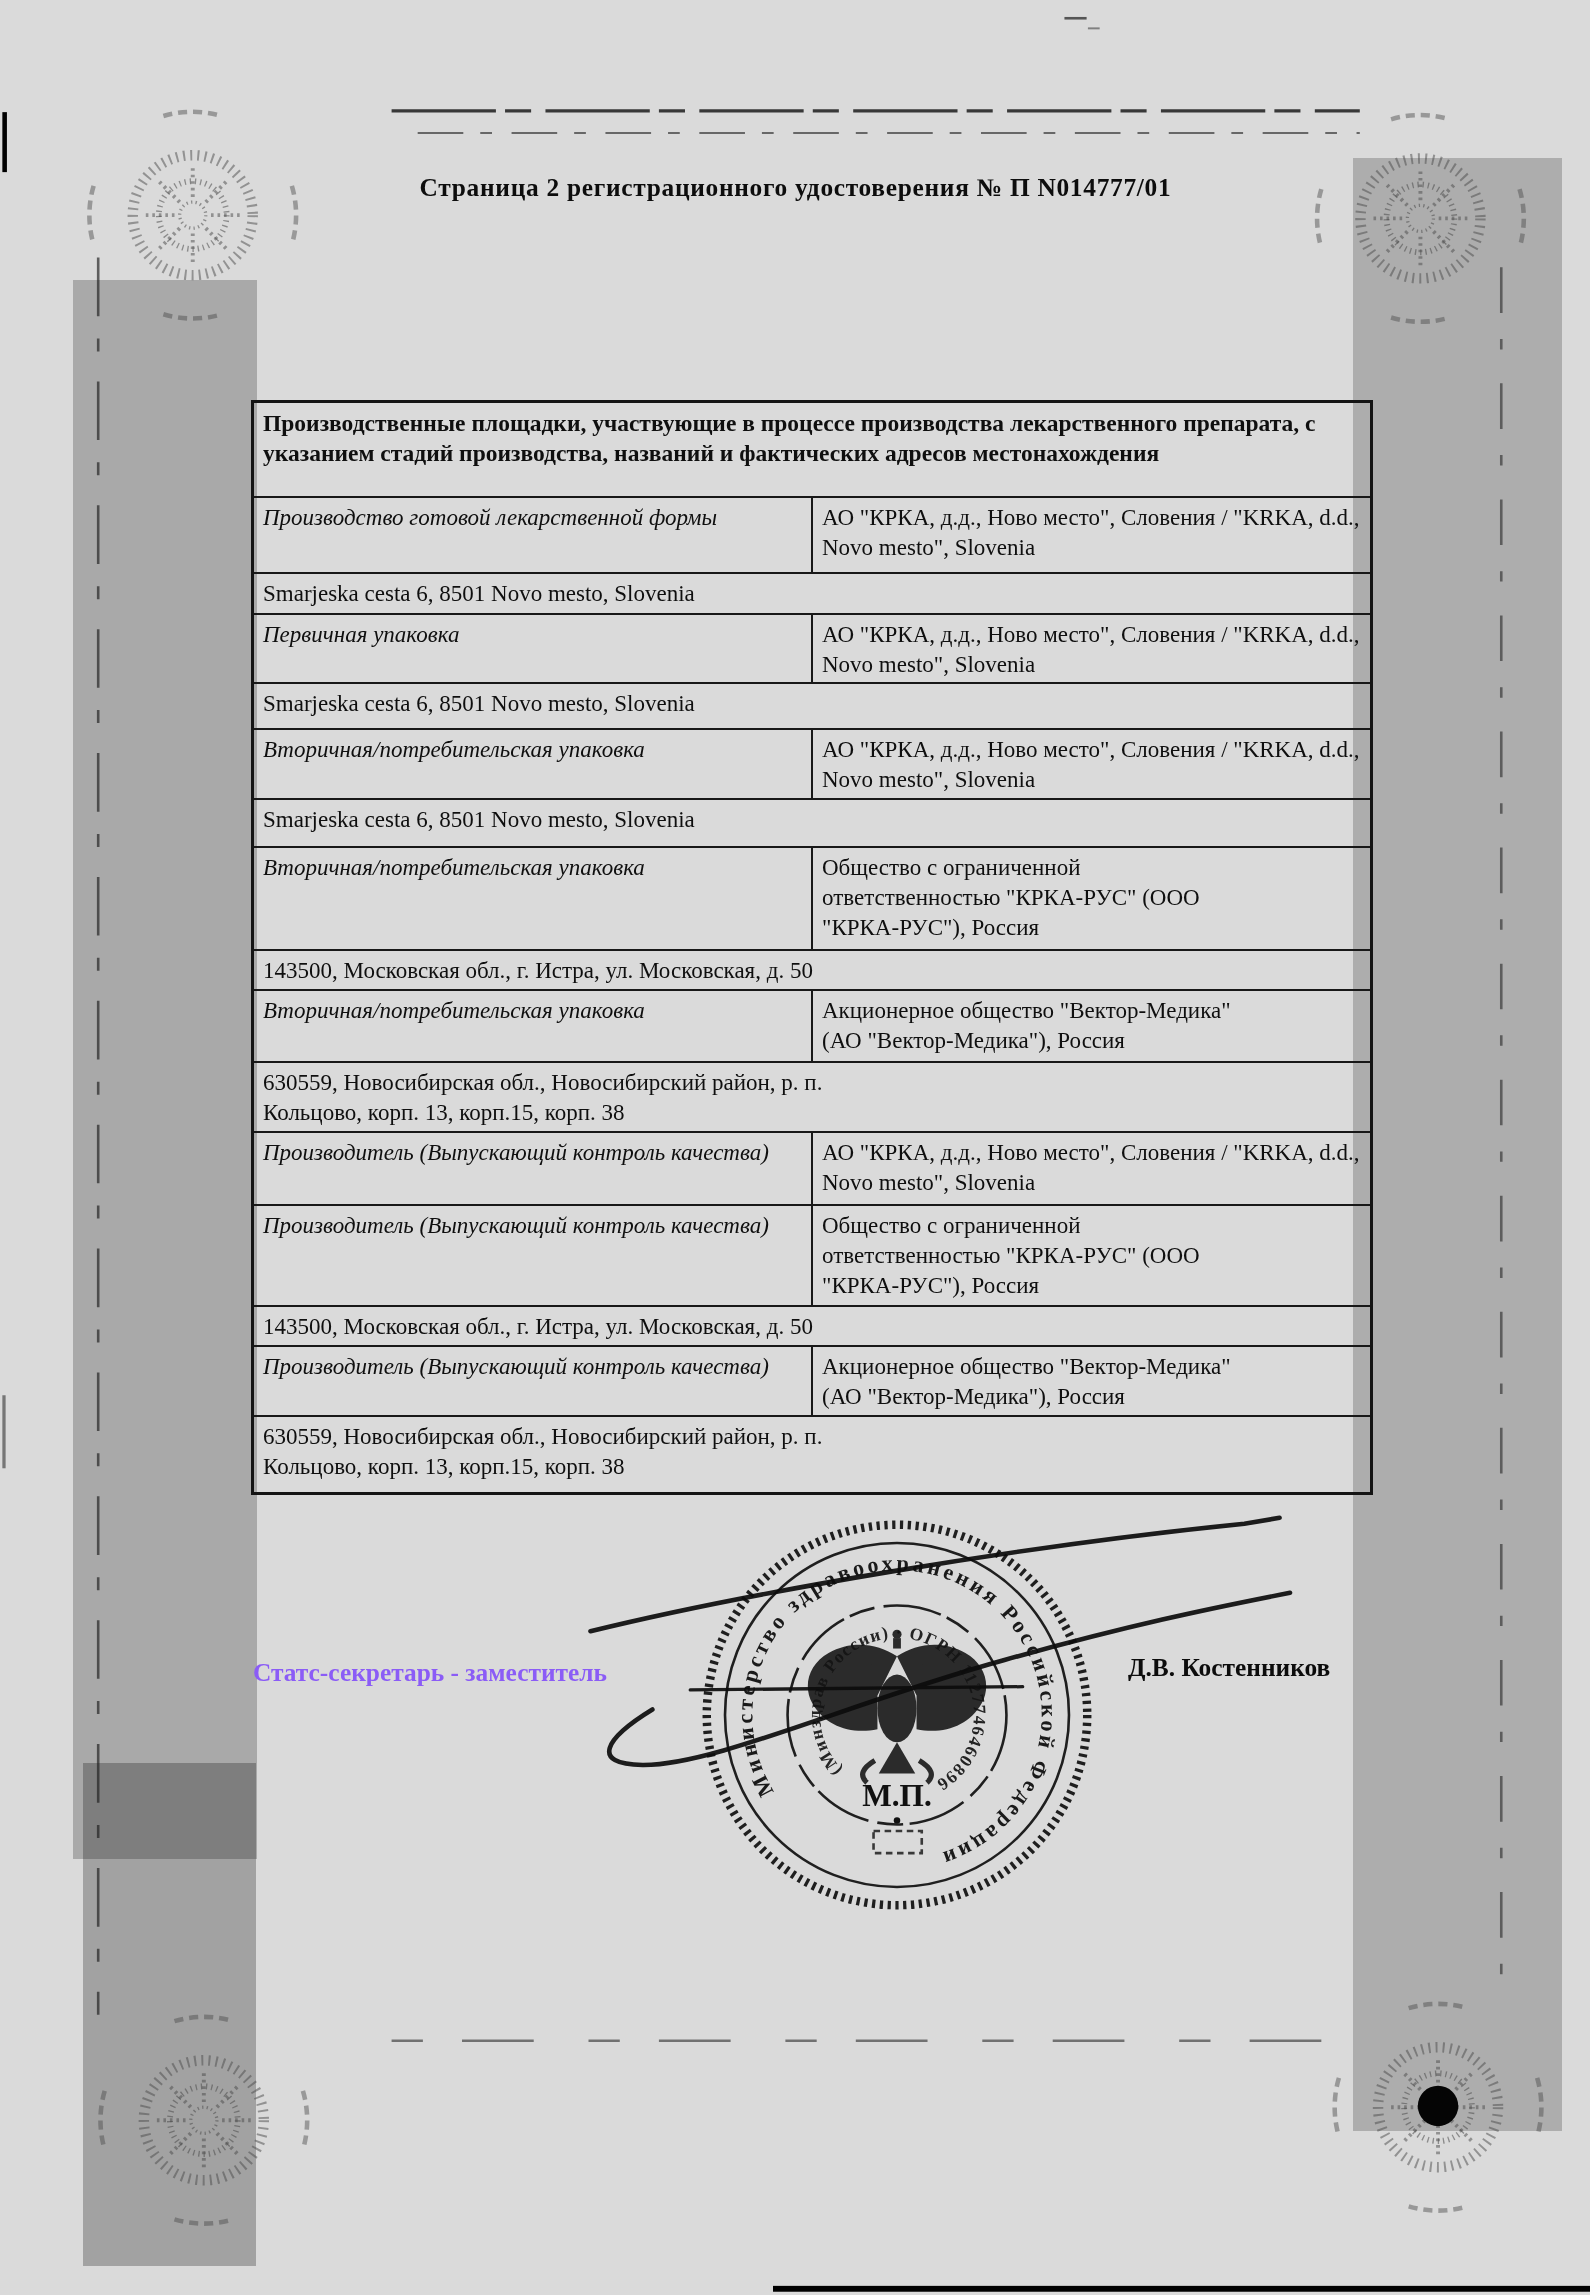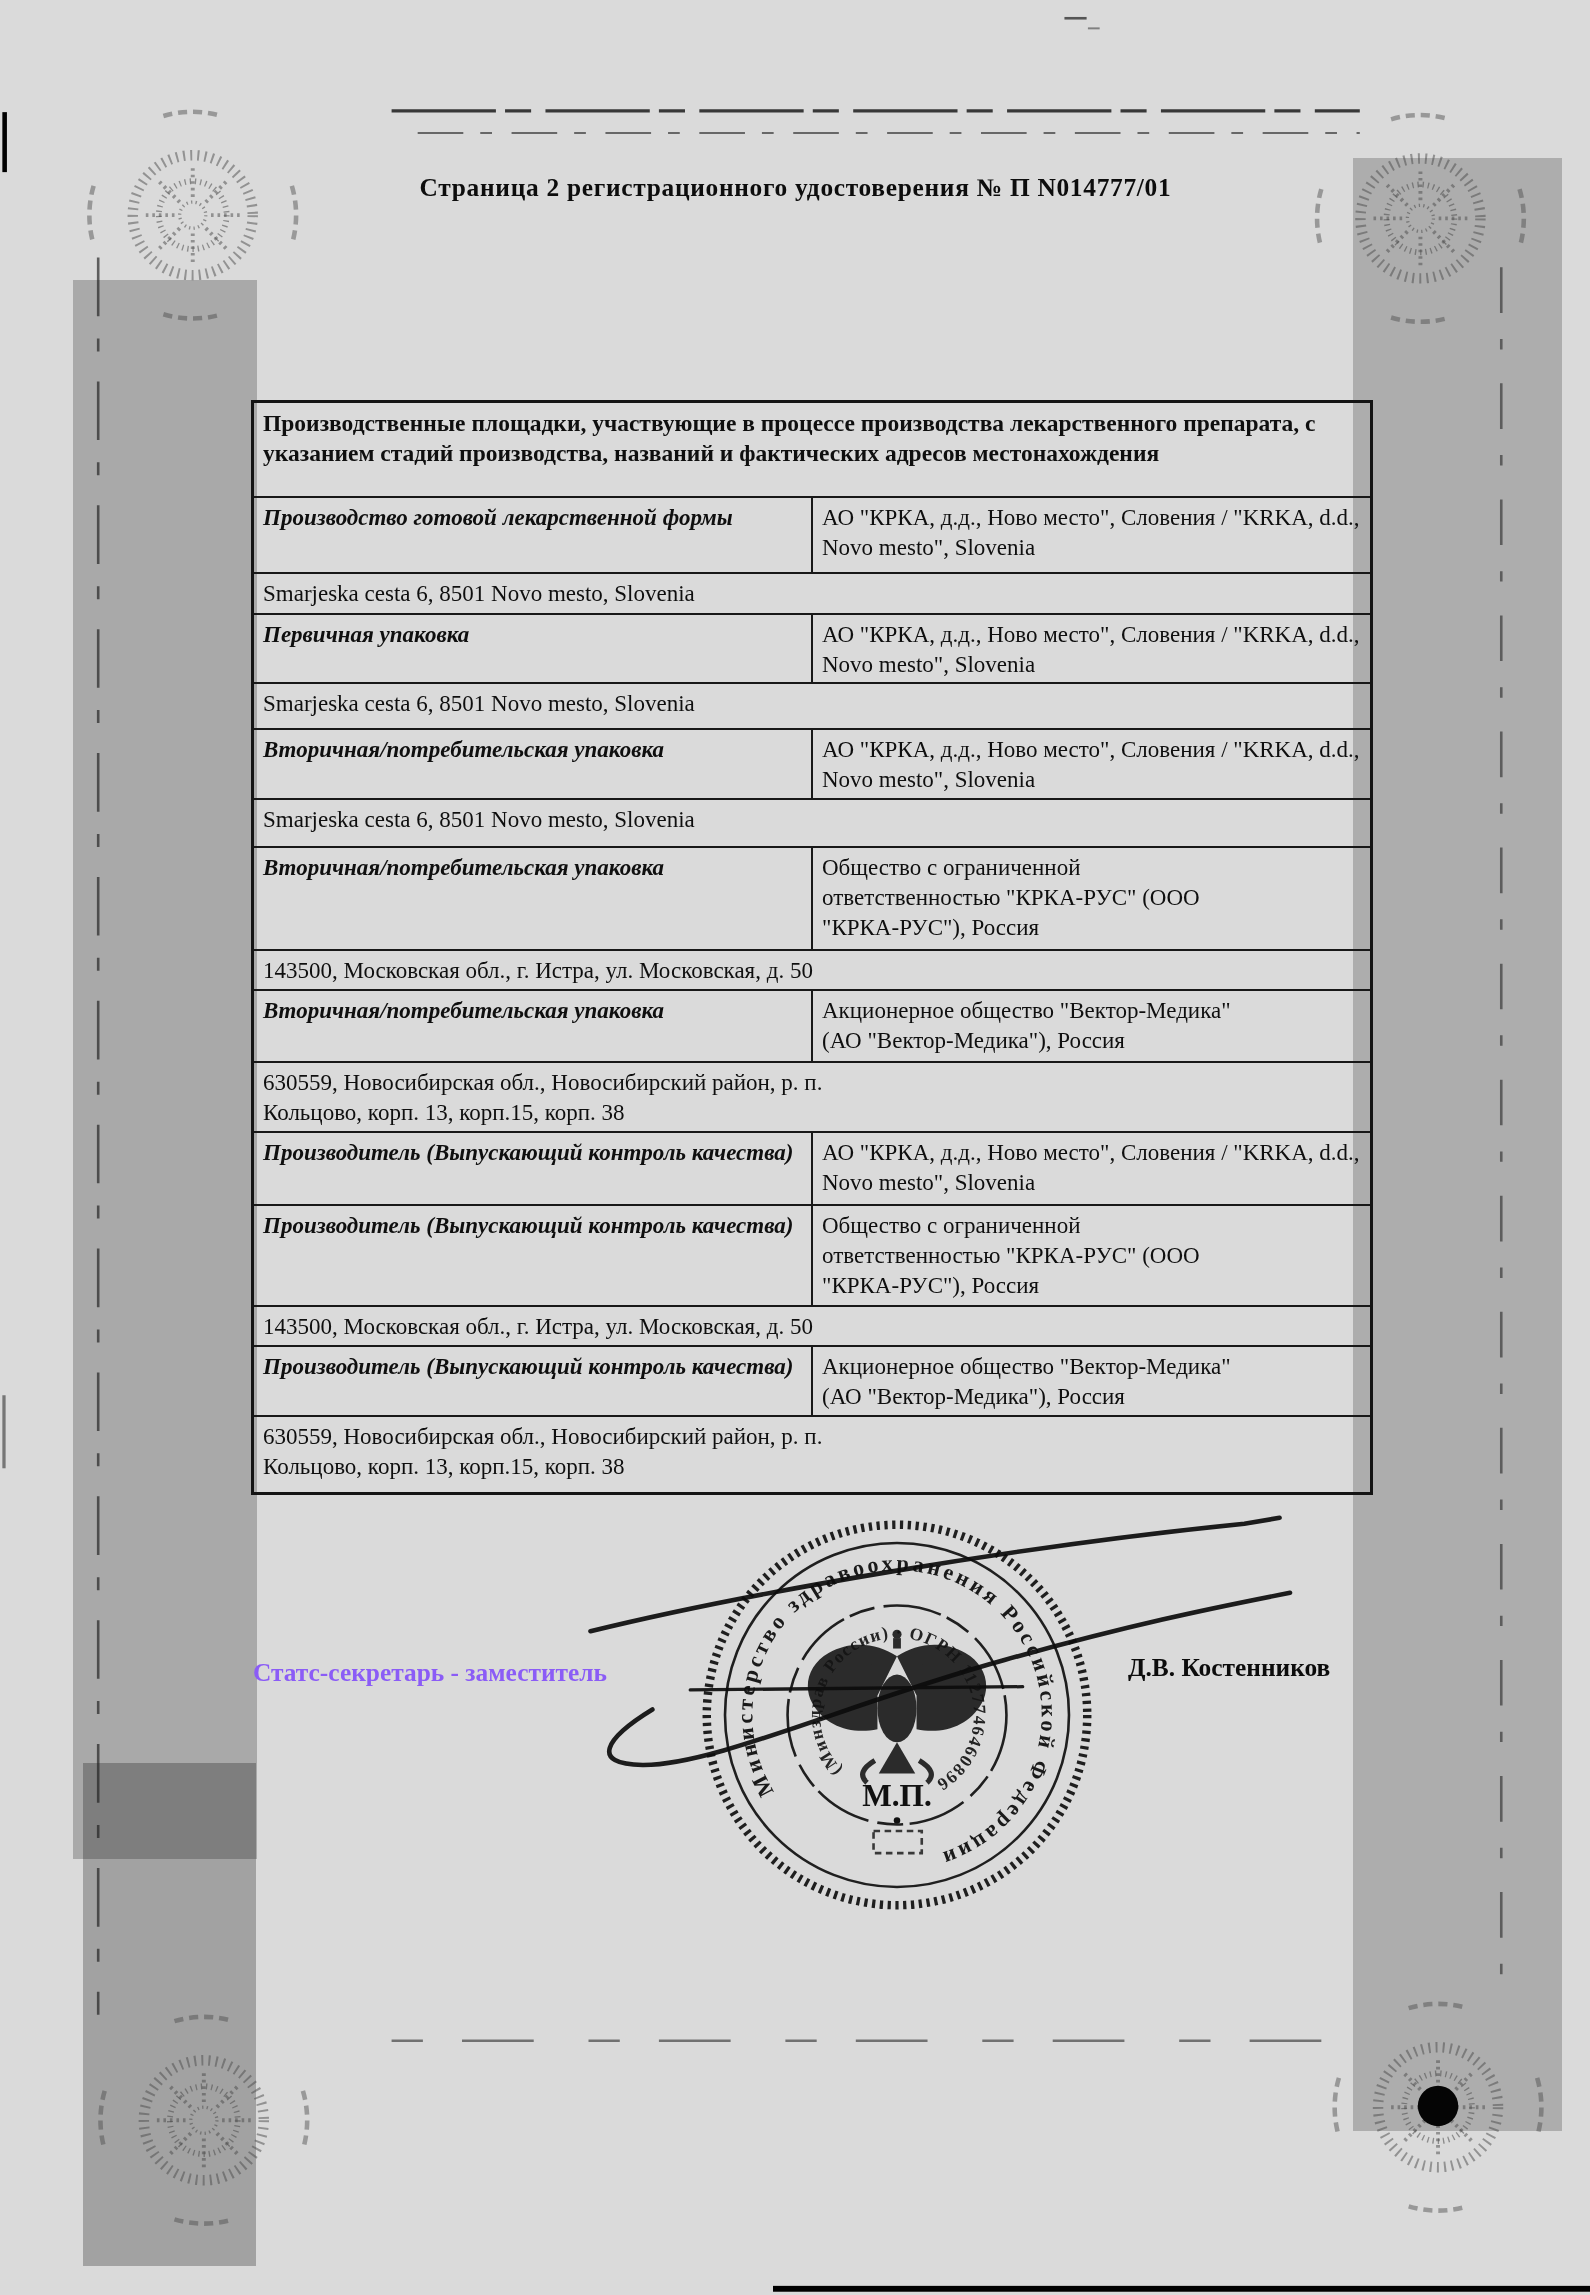--- a/index.html
+++ b/index.html
@@ -19,21 +19,21 @@
     font-size:23px;line-height:1.3;color:#0f0f0f;
   }
   .reg-table td{
     border:2.6px solid #181818;vertical-align:top;padding:5.2px 9px 2.6px 9px;
     overflow:hidden;
   }
   .reg-table{border:3.9px solid #141414;padding-left:47px;}
   .col-stage{width:639px;}
   .col-company{width:483px;}
   .cell-header{font-weight:bold;font-size:23.5px;line-height:1.28;}
-  .cell-stage{font-weight:bold;font-style:italic;}
+  .cell-stage{font-weight:normal;font-style:italic;}
   .narrow650{max-width:424px;}
   .narrow670{max-width:443px;}
   .narrow950{max-width:620px;}
   .h145{height:95px}.h117{height:76px}.h63{height:41px}.h115{height:60px}
   .h70{height:46px}.h108{height:70px}.h74{height:48px}.h158{height:103px}
   .h75{height:40px}.h110{height:72px}.h107{height:70px}.h112{height:73px}
   .h81{height:53px}.h155{height:101px}.h118{height:77px}
   
   .sig-left{
     position:absolute;left:253px;top:1625px;width:470px;

